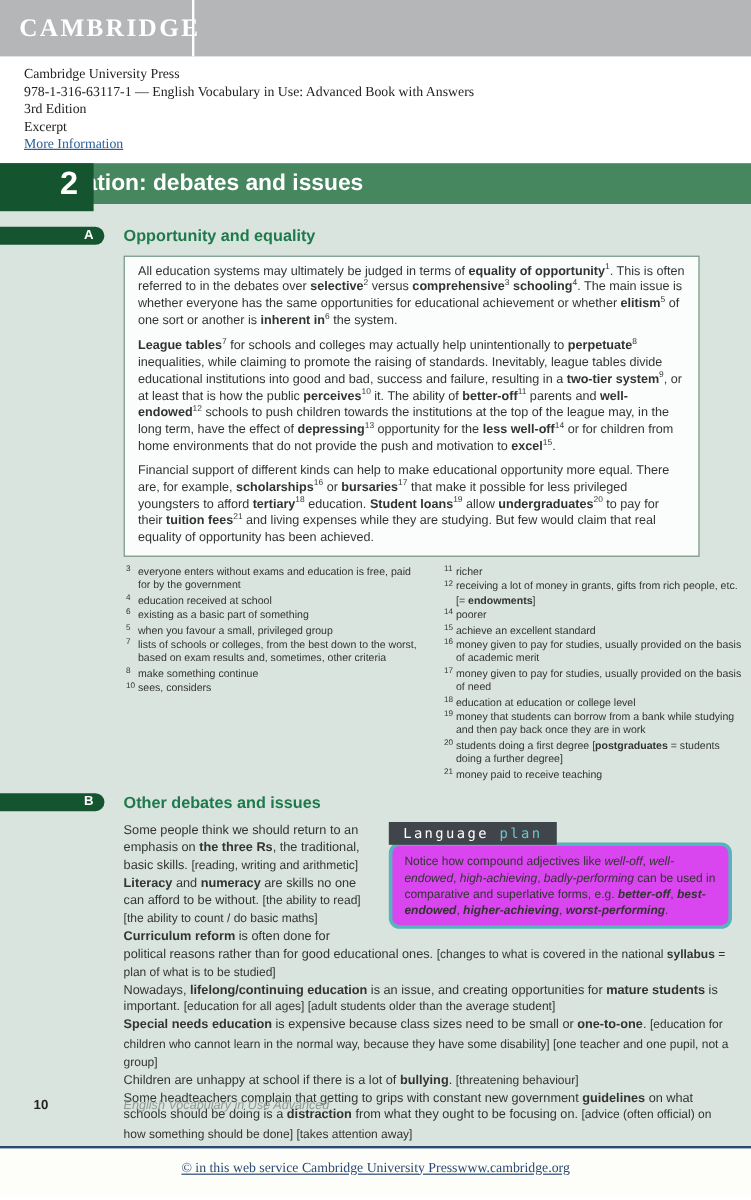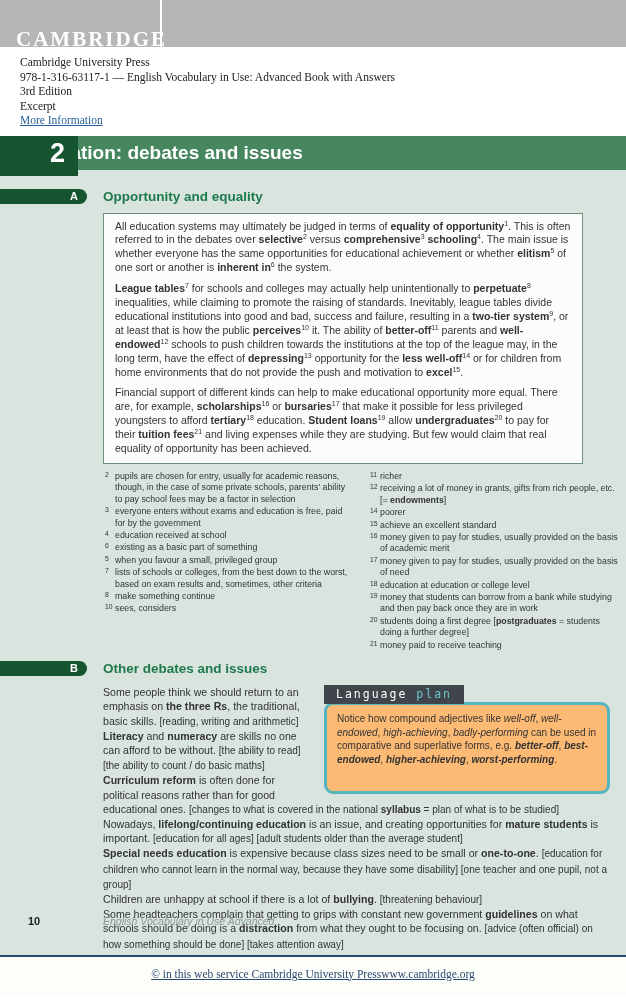--- a/index.html
+++ b/index.html
@@ -5,21 +5,21 @@
   :root{
     --dark-green:#14552f; --mid-green:#47875f; --heading-green:#1e7a4c;
     --sage:#d9e4de; --teal:#56b4bd; --charcoal:#3f454a;
     --link-blue:#2a6099; --footer-blue:#2b4a72; --banner-gray:#b5b6b8;
   }
   *{margin:0;padding:0;box-sizing:border-box}
   html,body{width:626px;background:#fff}
   body{height:1000px;font-family:"Liberation Sans","DejaVu Sans",sans-serif;overflow:hidden}
 
   .top-banner{height:47px;background:var(--banner-gray);position:relative;z-index:3}
-  .logo{position:absolute;left:16px;top:27px;color:#fff;font-family:"Liberation Serif","DejaVu Serif",serif;font-size:21px;letter-spacing:2px;font-weight:bold}
+  .logo{position:absolute;left:16px;top:11px;color:#fff;font-family:"Liberation Serif","DejaVu Serif",serif;font-size:21px;letter-spacing:2px;font-weight:bold}
   .logo-sep{position:absolute;left:160px;top:0;width:2px;height:47px;background:#fff}
 
   .meta{padding:8px 20px 3px;font-family:"Liberation Serif","DejaVu Serif",serif;font-size:11.5px;line-height:14.5px;color:#222}
   .meta-link{color:var(--link-blue);text-decoration:underline;cursor:pointer;display:inline-block}
 
   .unit-banner{position:relative;margin-top:5px;height:34px;z-index:2}
   .unit-num{position:absolute;left:0;top:0;width:78px;height:40px;background:var(--dark-green);color:#fff;font-size:27px;font-weight:bold;text-align:right;padding:2px 13px 0 0}
   .unit-title{height:34px;background:var(--mid-green);color:#fff;font-size:19px;font-weight:bold;line-height:34px;padding-left:24px}
 
   .page{background:var(--sage);height:785px;position:relative;padding-top:19px}
@@ -43,21 +43,21 @@
   .note{position:relative;padding-left:12px;margin-bottom:1px}
   .note .num{position:absolute;left:2px;top:-2px;font-size:6.8px}
 
   .section-b-row{margin-top:9px}
   .b-content{margin-left:103px;width:507px;font-size:10.6px;line-height:14.2px;color:#333}
   .b-block{margin:0}
 
   .lh-wrap{float:right;width:286px;margin:0 0 6px 14px}
   .lh-tab{display:inline-block;background:var(--charcoal);color:#fff;font-family:"DejaVu Sans Mono","Liberation Mono",monospace;font-size:11.5px;letter-spacing:2px;padding:2px 12px 3px;position:relative;z-index:2}
   .lh-help{color:#6cc5cb}
-  .lh-box{border:3px solid var(--teal);border-radius:9px;background:#fdba74;padding:7px 10px 24px;margin-top:-2px;font-size:10px;line-height:13.6px;color:#333}
+  .lh-box{border:3px solid var(--teal);border-radius:9px;background:#d946ef;padding:7px 10px 4px;margin-top:-2px;font-size:10px;line-height:13.6px;color:#333}
 
   .page-bottom{position:absolute;left:0;bottom:28px;width:100%;display:flex;align-items:baseline}
   .page-num{width:103px;padding-left:28px;font-weight:bold;font-size:11px;color:#222}
   .book-title{font-style:italic;color:#8e9a93;font-size:10.5px}
 
   .site-footer{height:41px;border-top:2px solid var(--footer-blue);background:#fdfdfa;padding:11px 20px 0;font-family:"Liberation Serif","DejaVu Serif",serif;font-size:11.5px;color:var(--footer-blue);display:flex;justify-content:center}
   .site-footer a{color:var(--footer-blue);text-decoration:underline;cursor:pointer}
 </style>
 </head>
 <body>
@@ -88,21 +88,20 @@
   </div>
 
   <div class="box-a">
     <p><span>All education systems may ultimately be judged in terms of </span><span class="b">equality of opportunity</span><sup>1</sup><span>. This is often referred to in the debates over </span><span class="b">selective</span><sup>2</sup><span> versus </span><span class="b">comprehensive</span><sup>3</sup><span> </span><span class="b">schooling</span><sup>4</sup><span>. The main issue is whether everyone has the same opportunities for educational achievement or whether </span><span class="b">elitism</span><sup>5</sup><span> of one sort or another is </span><span class="b">inherent in</span><sup>6</sup><span> the system.</span></p>
     <p><span class="b">League tables</span><sup>7</sup><span> for schools and colleges may actually help unintentionally to </span><span class="b">perpetuate</span><sup>8</sup><span> inequalities, while claiming to promote the raising of standards. Inevitably, league tables divide educational institutions into good and bad, success and failure, resulting in a </span><span class="b">two-tier system</span><sup>9</sup><span>, or at least that is how the public </span><span class="b">perceives</span><sup>10</sup><span> it. The ability of </span><span class="b">better-off</span><sup>11</sup><span> parents and </span><span class="b">well-endowed</span><sup>12</sup><span> schools to push children towards the institutions at the top of the league may, in the long term, have the effect of </span><span class="b">depressing</span><sup>13</sup><span> opportunity for the </span><span class="b">less well-off</span><sup>14</sup><span> or for children from home environments that do not provide the push and motivation to </span><span class="b">excel</span><sup>15</sup><span>.</span></p>
     <p><span>Financial support of different kinds can help to make educational opportunity more equal. There are, for example, </span><span class="b">scholarships</span><sup>16</sup><span> or </span><span class="b">bursaries</span><sup>17</sup><span> that make it possible for less privileged youngsters to afford </span><span class="b">tertiary</span><sup>18</sup><span> education. </span><span class="b">Student loans</span><sup>19</sup><span> allow </span><span class="b">undergraduates</span><sup>20</sup><span> to pay for their </span><span class="b">tuition fees</span><sup>21</sup><span> and living expenses while they are studying. But few would claim that real equality of opportunity has been achieved.</span></p>
   </div>
 
   <div class="footnotes">
     <div class="fn-col1">
-        <div class="note"><span class="num">2</span><span>pupils are chosen for entry, usually for academic reasons, though, in the case of some private schools, parents' ability to pay school fees may be a factor in selection</span></div>
         <div class="note"><span class="num">3</span><span>everyone enters without exams and education is free, paid for by the government</span></div>
         <div class="note"><span class="num">4</span><span>education received at school</span></div>
         <div class="note"><span class="num">6</span><span>existing as a basic part of something</span></div>
         <div class="note"><span class="num">5</span><span>when you favour a small, privileged group</span></div>
         <div class="note"><span class="num">7</span><span>lists of schools or colleges, from the best down to the worst, based on exam results and, sometimes, other criteria</span></div>
         <div class="note"><span class="num">8</span><span>make something continue</span></div>
         <div class="note"><span class="num">10</span><span>sees, considers</span></div>
       </div>
     <div class="fn-col2">
         <div class="note"><span class="num">11</span><span>richer</span></div>

